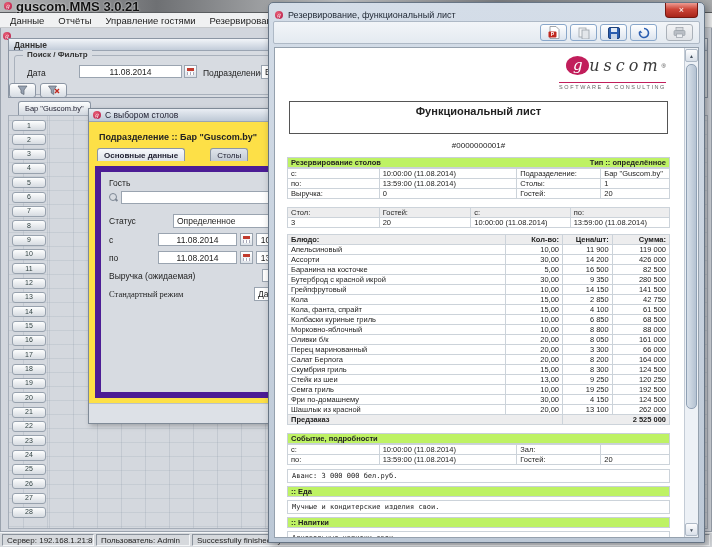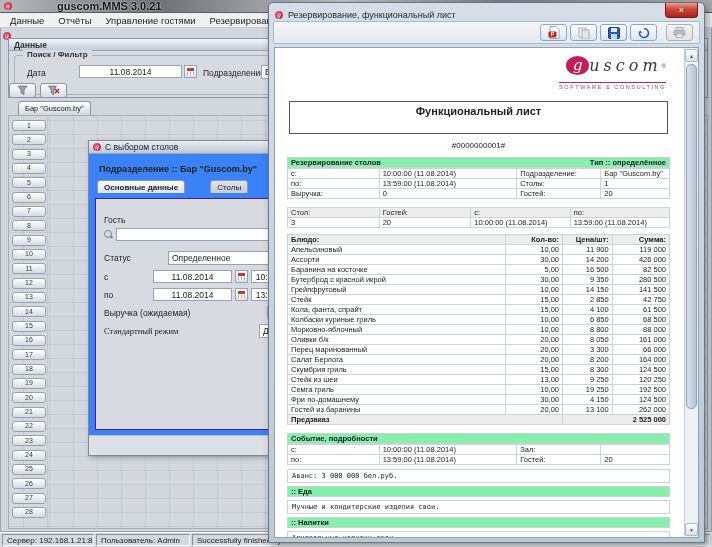--- a/index.html
+++ b/index.html
@@ -4,21 +4,21 @@
 <style>
   * { margin:0; padding:0; box-sizing:border-box; }
   html,body { width:712px; height:547px; }
   body { font-family:"Liberation Sans", sans-serif; overflow:hidden; }
   .screen { position:relative; width:712px; height:547px; background:#d2d6dd; overflow:hidden; }
 
   
   .main-titlebar { position:absolute; left:0; top:0; width:712px; height:13px;
     background:linear-gradient(90deg,#b8b9bb,#6e7073 22%,#c0c2c4 48%,#7e8083 70%,#a9abad);
     display:flex; align-items:center; gap:4px; padding:0 4px; border-bottom:1px solid #5a5d60; }
-  .main-titlebar .t { font-size:11px; color:#111; font-weight:bold; text-shadow:0 0 2px #fff;margin-left:41px; }
+  .main-titlebar .t { font-size:13px; color:#111; font-weight:bold; text-shadow:0 0 2px #fff; }
   .app-dot { width:8px; height:8px; border-radius:50%; background:radial-gradient(circle at 35% 30%,#e95d75,#b01645);
     color:#fff; font-size:6px; line-height:8px; text-align:center; font-style:italic; font-family:"DejaVu Serif",serif; flex:0 0 auto;}
   .menubar { position:absolute; left:0; top:13px; width:712px; height:15px; background:#f0f1f2;
     border-bottom:1px solid #c6c9cc; display:flex; align-items:center; padding-left:3px; }
   .menu-item { font-size:9.5px; color:#222; padding:1px 7px; cursor:default; }
 
   .mdi { position:absolute; left:0; top:28px; width:712px; height:504px; background:#d2d6dd;
     border:1px solid #9aa2ad; border-top:none; }
   .mdi-iconstrip { position:absolute; left:2px; top:2px; height:11px; display:flex; align-items:center; }
 
@@ -63,31 +63,31 @@
     border-radius:3px; font-size:7px; color:#344; line-height:8px; text-align:center; padding:0; cursor:pointer;
     font-family:"Liberation Sans",sans-serif; }
 
   .statusbar { position:absolute; left:0; top:532px; width:712px; height:15px; background:#d6d9dd;
     border-top:1px solid #f2f4f6; display:flex; gap:2px; padding:1px 2px; }
   .status-cell { border:1px solid; border-color:#8a929c #f4f6f8 #f4f6f8 #8a929c; font-size:8px; color:#222;
     padding:0 4px; line-height:11px; white-space:nowrap; overflow:hidden; }
 
   
   .dialog { position:absolute; left:88px; top:108px; width:240px; height:316px; z-index:5;
-    border:1px solid #7f8a97; background:#3b82f6; box-shadow:2px 2px 5px rgba(0,0,0,.25);margin-top:32px; }
+    border:1px solid #7f8a97; background:#fde047; box-shadow:2px 2px 5px rgba(0,0,0,.25); }
   .dlg-title { height:13px; background:linear-gradient(#eaeef4,#bdc8d5); border-bottom:1px solid #9aa4b2;
     display:flex; align-items:center; gap:4px; padding:0 4px; }
   .dlg-title .t { font-size:8.5px; color:#223; }
   .dlg-sub { font-size:9px; font-weight:bold; color:#222; padding:10px 10px 6px 10px; }
   .dlg-tabs { display:flex; padding-left:8px; position:relative; z-index:2;gap:23px; }
   .dlg-tab { font-size:8px; color:#223; padding:2px 6px 1px; border:1px solid #8c96a4; border-bottom:none;
     border-radius:3px 3px 0 0; background:linear-gradient(#dfe4ea,#c3cbd5); margin-right:2px; white-space:nowrap; cursor:pointer;}
   .dlg-tab.active { background:linear-gradient(#f7f9fb,#dde2e9); font-weight:bold; }
-  .dlg-panel { position:absolute; left:6px; top:57px; width:228px; height:232px; border:1px solid #4c1d95;
-    background:#d7dbe1; padding:16px 8px; }
+  .dlg-panel { position:absolute; left:6px; top:57px; width:228px; height:232px; border:6px solid #4c1d95;
+    background:#d7dbe1; padding:6px 8px; }
   .frow { display:flex; align-items:center; margin-bottom:5px; }
   .guest-clear { width:11px; height:11px; border-radius:50%; background:radial-gradient(circle at 35% 30%,#ef8078,#c0281e);
     color:#fff; font-size:7px; font-weight:bold; text-align:center; line-height:11px; cursor:pointer; }
   .mag { width:9px; height:9px; position:relative; }
   .mag::before { content:""; position:absolute; left:0; top:0; width:6px; height:6px; border:1.5px solid #7d8794; border-radius:50%; }
   .mag::after { content:""; position:absolute; left:6px; top:6px; width:3px; height:1.5px; background:#7d8794; transform:rotate(45deg); }
   .spin { display:flex; border:1px solid #9aa4b0; background:#fff; height:13px; }
   .spin .sv { width:34px; font-size:8.5px; text-align:right; padding:1px 3px; }
   .spin .sa { width:11px; display:flex; flex-direction:column; border-left:1px solid #9aa4b0; }
   .spin .sa div { flex:1; font-size:4px; line-height:5px; text-align:center; color:#44505e;
@@ -128,21 +128,21 @@
     color:#fff; font-family:"DejaVu Serif",serif; font-style:italic; font-size:15px; line-height:18px; text-align:center; }
   .logo-rest { font-family:"DejaVu Serif",serif; font-style:italic; font-size:16px; letter-spacing:4px; color:#3b3b3b; }
   .logo-reg { font-size:6px; vertical-align:top; color:#3b3b3b; }
   .logo-sub { display:inline-block; border-top:1px solid #c11e5b; margin-top:1px; padding-top:1px;
     font-size:5.5px; letter-spacing:1.6px; color:#666; }
 
   .title-box { margin:8px 2px 0 2px; border:1px solid #555; height:33px; text-align:center;
     font-size:11px; font-weight:bold; line-height:19px; }
   .doc-num { text-align:center; font-size:8px; margin:7px 0; }
 
-  .doc-bar { height:11px; background:#86efac; border:1px solid #c9d0d8; display:flex;
+  .doc-bar { height:11px; background:#bef264; border:1px solid #c9d0d8; display:flex;
     justify-content:space-between; align-items:center; padding:0 3px; font-size:7.5px; font-weight:bold; color:#222; }
 
   table.tbl { width:100%; border-collapse:collapse; table-layout:fixed; }
   table.tbl td, table.tbl th { border:1px solid #ccd3da; font-size:7.5px; font-weight:normal;
     padding:0 3px; height:10px; text-align:left; color:#222; white-space:nowrap; overflow:hidden; }
   table.tbl th { background:#ededee; }
   .r { text-align:right !important; }
   .b { font-weight:bold !important; }
   .totrow td { background:#ededee; }
   .gap4{height:4px;} .gap6{height:6px;} .gap8{height:8px;}
@@ -466,21 +466,21 @@
               <td class="r">9 350</td>
               <td class="r">280 500</td>
             </tr>
               <tr>
               <td>Грейпфрутовый</td>
               <td class="r">10,00</td>
               <td class="r">14 150</td>
               <td class="r">141 500</td>
             </tr>
               <tr>
-              <td>Стейк</td>
+              <td>Кола</td>
               <td class="r">15,00</td>
               <td class="r">2 850</td>
               <td class="r">42 750</td>
             </tr>
               <tr>
               <td>Кола, фанта, спрайт</td>
               <td class="r">15,00</td>
               <td class="r">4 100</td>
               <td class="r">61 500</td>
             </tr>
@@ -532,21 +532,21 @@
               <td class="r">19 250</td>
               <td class="r">192 500</td>
             </tr>
               <tr>
               <td>Фри по-домашнему</td>
               <td class="r">30,00</td>
               <td class="r">4 150</td>
               <td class="r">124 500</td>
             </tr>
               <tr>
-              <td>Гостей из баранины</td>
+              <td>Шашлык из красной</td>
               <td class="r">20,00</td>
               <td class="r">13 100</td>
               <td class="r">262 000</td>
             </tr>
             </tbody>
           <tbody>
               <tr class="totrow">
             <td class="b" colspan="2">Предзаказ</td>
             <td class="r b" colspan="2">2 525 000</td>
           </tr>

